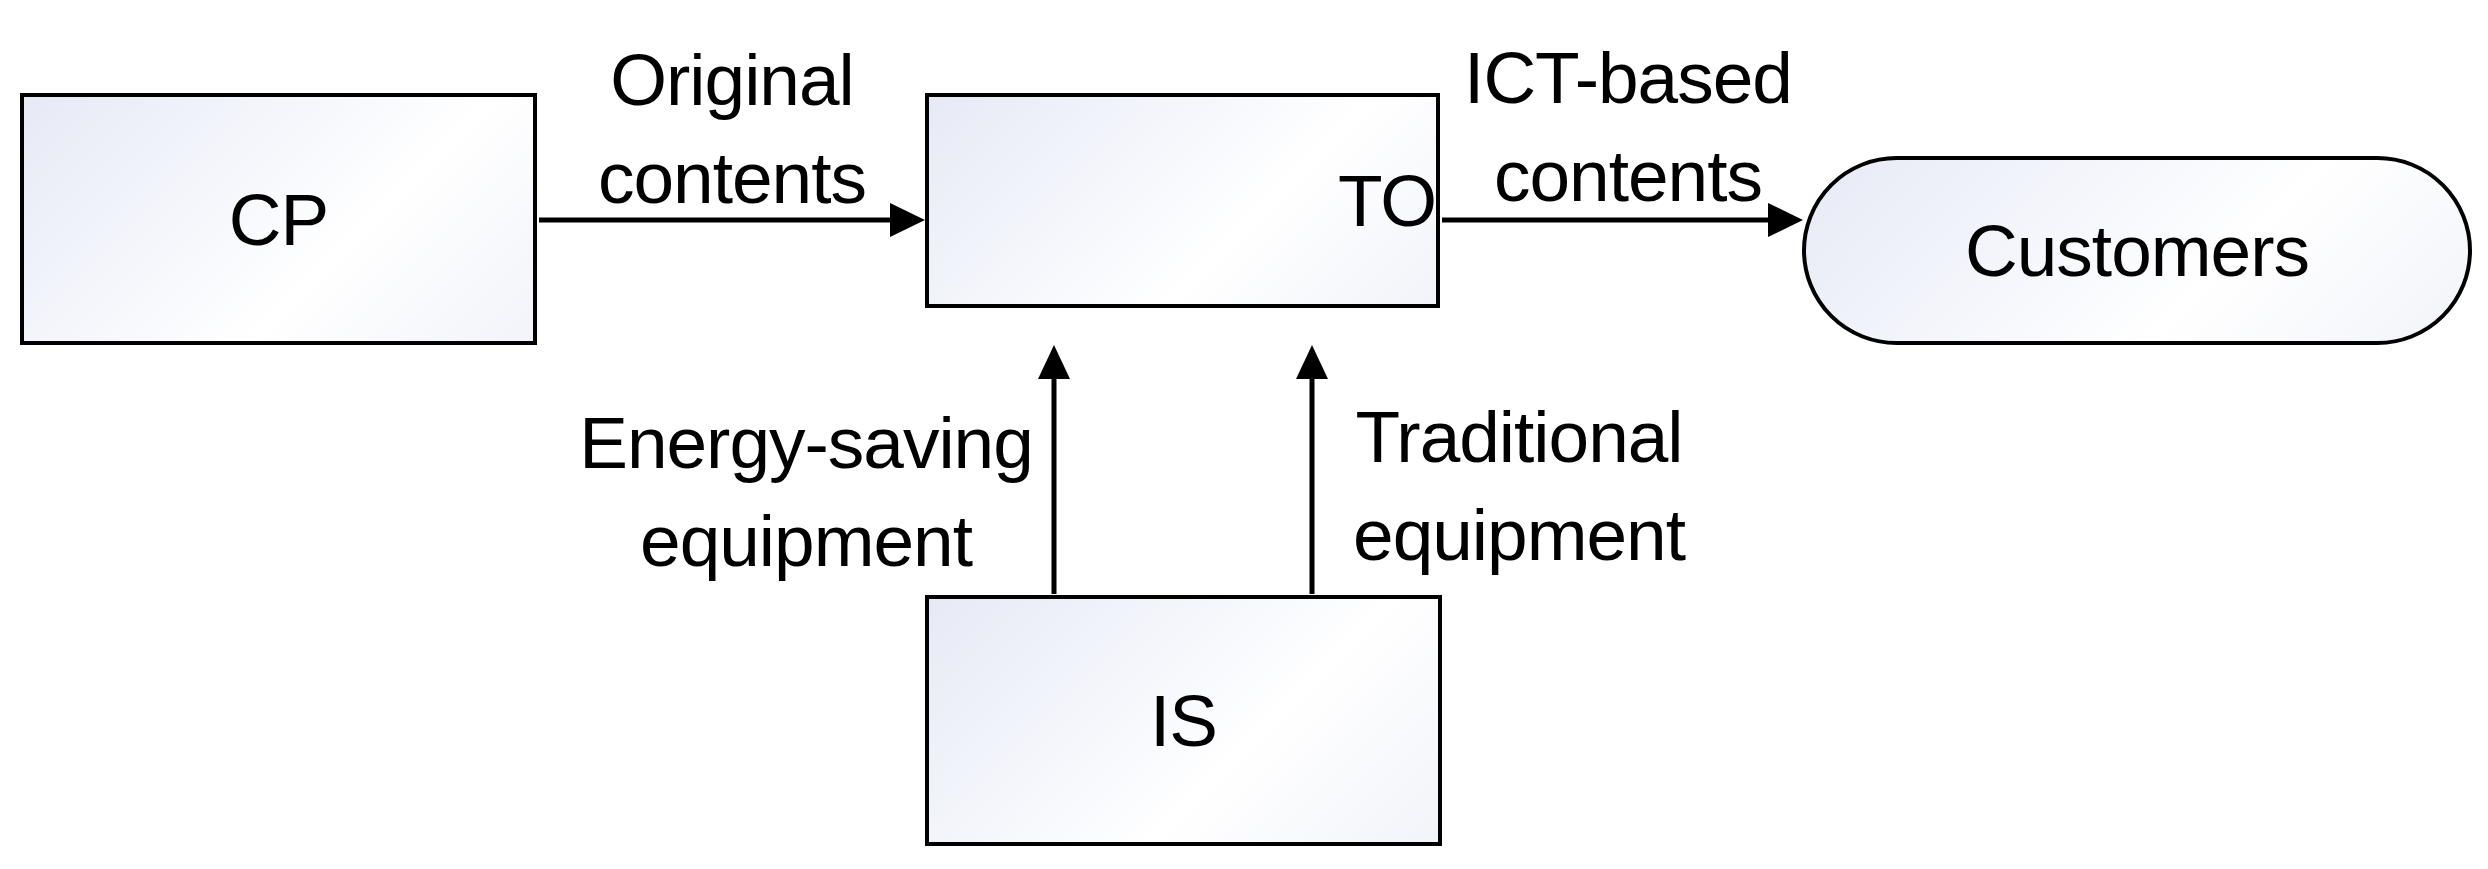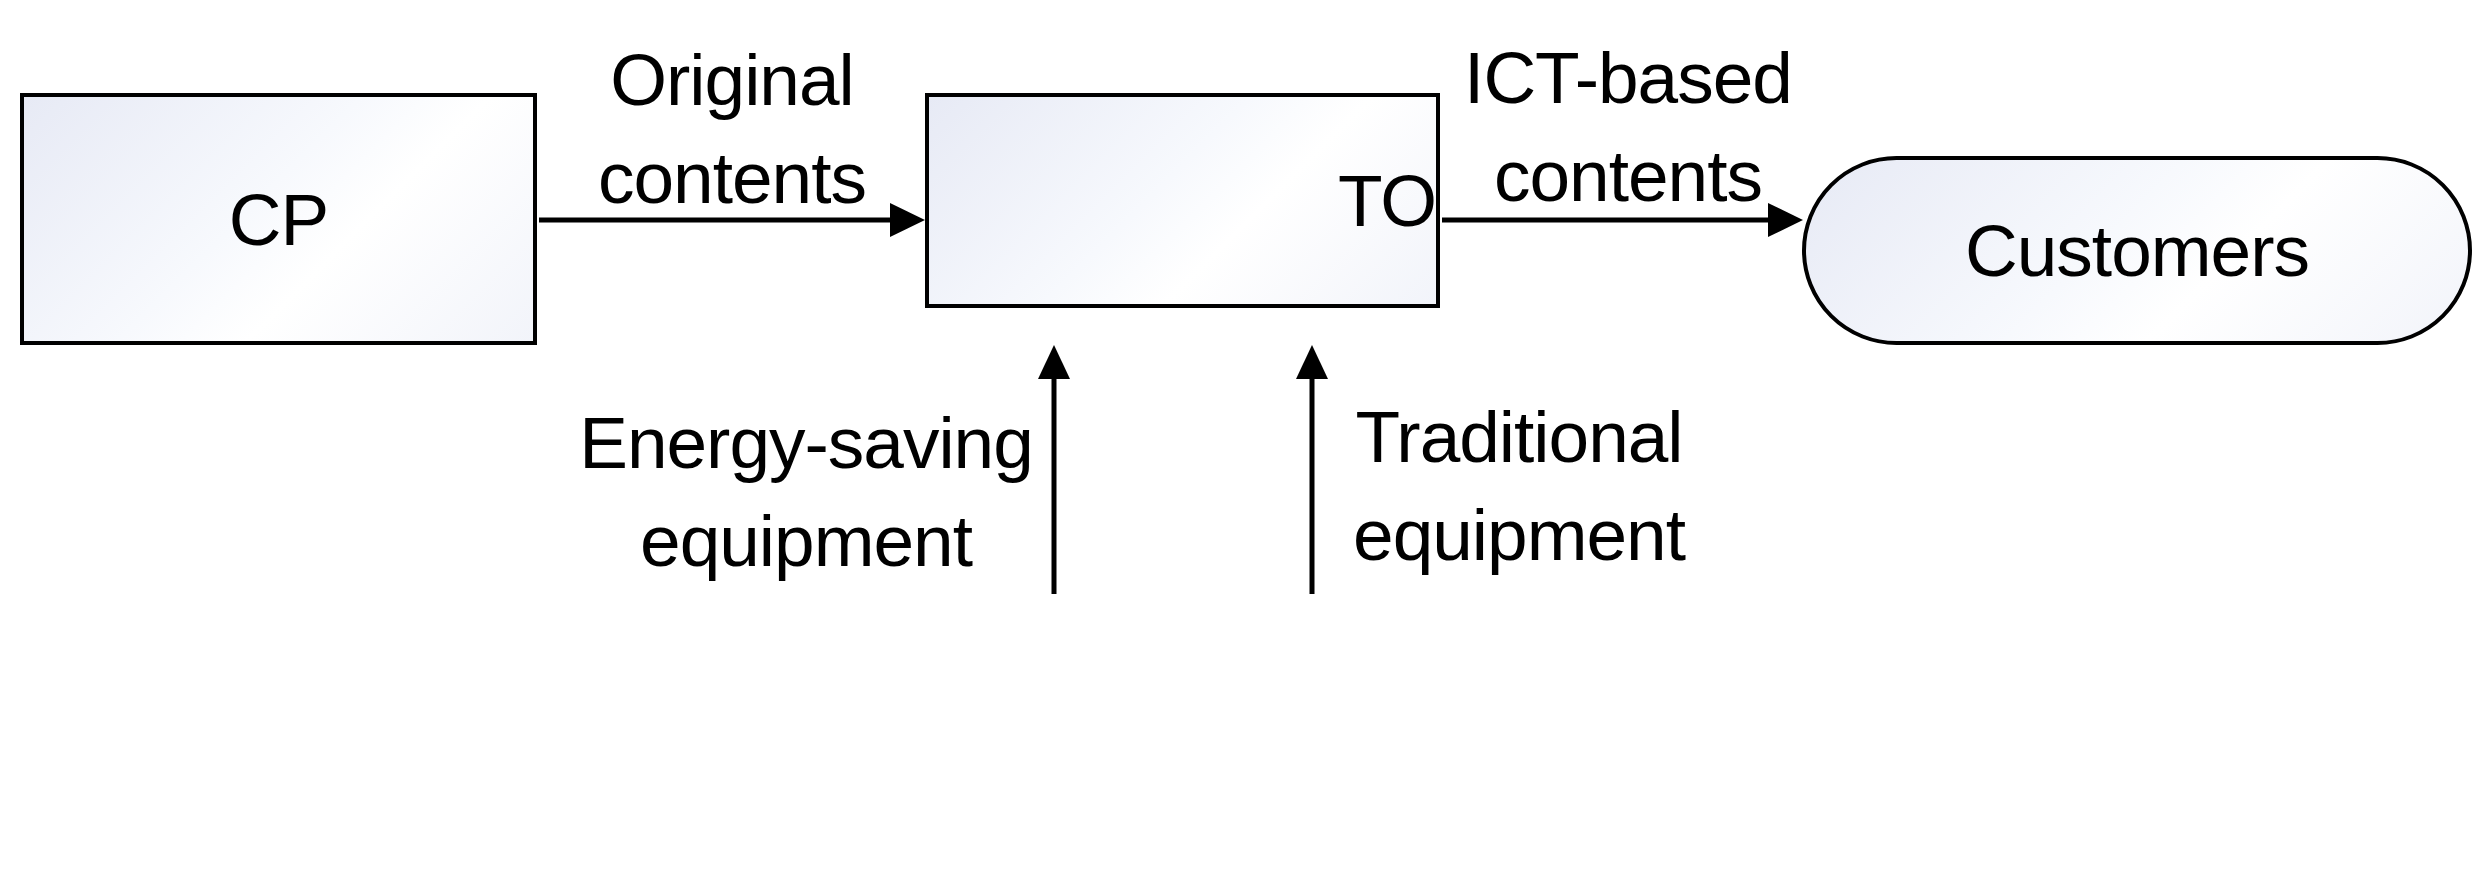--- a/index.html
+++ b/index.html
@@ -83,20 +83,23 @@
   </svg>
 
   <div class="node" id="node-cp">
     <span>CP</span>
   </div>
 
   <div class="node" id="node-to">
     <span>TO</span>
   </div>
 
+  <div class="node" id="node-is">
+    <span>IS</span>
+  </div>
 
   <div class="node" id="node-customers">
     <span>Customers</span>
   </div>
 
   <div class="edge-label" id="label-original">
     <div>Original</div>
     <div>contents</div>
   </div>
 

